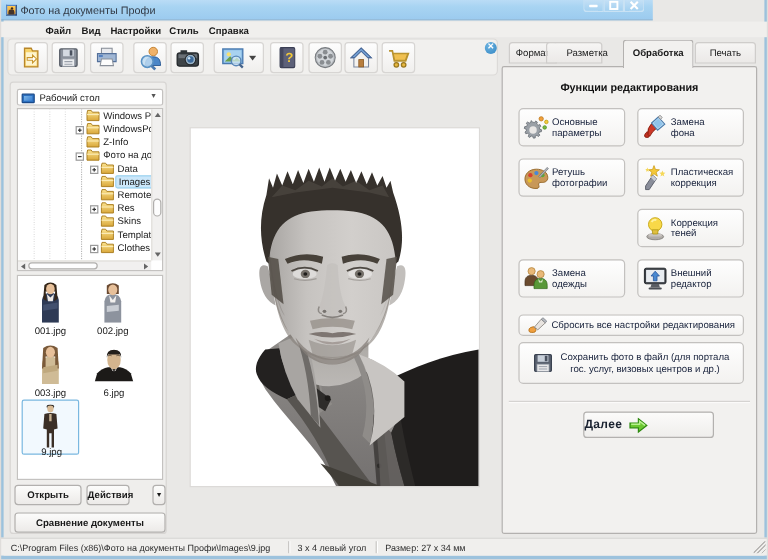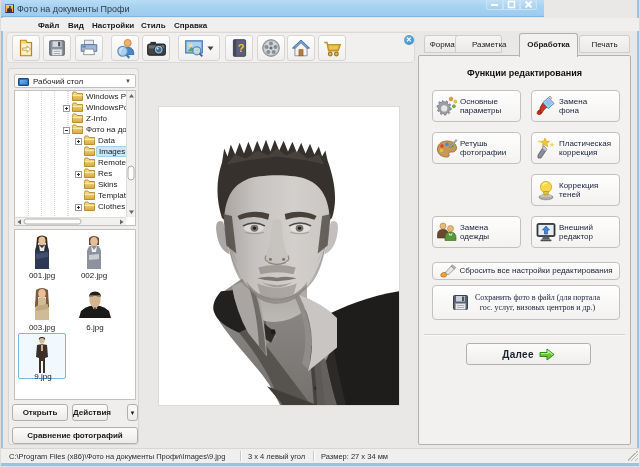--- a/index.html
+++ b/index.html
@@ -57,22 +57,22 @@
 #rpanel { position:absolute; left:415px; top:55px; width:213px; height:390px; background:#f2f1ef; border:1px solid #b3b1af; border-radius:2px; }
 .tab { position:absolute; top:-21px; height:18px; background:linear-gradient(#f6f5f4,#ebe9e7); border:1px solid #cfcdcb; border-radius:3px 3px 0 0;
   font-size:8px; color:#1a1a1a; text-align:center; line-height:17px; }
 .tab.active { background:#f2f1ef; border-color:#b3b1af; border-bottom:none; top:-23px; height:24px; line-height:22px; z-index:2; font-weight:600; }
 #rhead { position:absolute; left:0; top:12px; width:100%; text-align:center; font-size:9px; font-weight:bold; color:#111; }
 .fbtn { position:absolute; width:89px; height:32px; border:1px solid #c3c1bf; border-radius:4px; background:linear-gradient(#fefefe,#f3f2f0);
   display:flex; align-items:center; font-size:8px; color:#16203a; line-height:9px; }
 .fbtn .fico { flex:0 0 27px; display:flex; justify-content:center; }
 .wide { position:absolute; left:13px; width:188px; border:1px solid #c3c1bf; border-radius:4px; background:linear-gradient(#fefefe,#f3f2f0);
   display:flex; align-items:center; justify-content:center; font-size:8px; color:#16203a; line-height:9.5px; }
-#nextbtn { position:absolute; left:47px; top:287px; width:125px; height:22px; border:1px solid #b3b1af; border-radius:3px;
-  background:linear-gradient(#fbfbfa,#efeeec); display:flex; align-items:center; justify-content:center; }
+#nextbtn { position:absolute; left:67px; top:287px; width:109px; height:22px; border:1px solid #b3b1af; border-radius:3px;
+  background:linear-gradient(#fbfbfa,#efeeec); display:flex; align-items:center; }
 #nextbtn b { font-size:10px; color:#1a2230; margin-right:5px; letter-spacing:0.3px; }
 #sepline { position:absolute; left:5px; right:5px; top:278px; height:1px; background:#d5d3d1; box-shadow:0 1px 0 #fbfaf9; }
 
 #statusbar { position:absolute; left:-3px; bottom:0px; width:640px; height:15px; background:#f0efed; border-top:1px solid #d8d6d4; font-size:7.5px; color:#2a2a2a; }
 #statusbar .sep { position:absolute; top:2px; bottom:2px; width:1px; background:#c9c7c5; box-shadow:1px 0 0 #fff; }
 #grip { position:absolute; right:2px; bottom:2px; width:10px; height:10px;
   background:linear-gradient(135deg, transparent 45%, #b9b7b5 45%, #b9b7b5 52%, transparent 52%, transparent 63%, #b9b7b5 63%, #b9b7b5 70%, transparent 70%, transparent 81%, #b9b7b5 81%, #b9b7b5 88%, transparent 88%); }
 
 #photo { position:absolute; left:156px; top:107px; width:240px; height:298px; background:#fff; box-shadow:0 0 0 1px #dcdad8; overflow:hidden; }
 #frameL,#frameR { position:absolute; top:-17px; bottom:-4px; width:1px; background:#dfdddb; z-index:9; }
@@ -312,21 +312,21 @@
           <path d="M9,1 Q6,1 6.4,3.5 L5.8,2 Q6,0 9,0 Q12,0 12.2,2 L11.6,3.5 Q12,1 9,1 Z" fill="#2a241e"></path>
           <path d="M4,8 Q9,6.5 14,8 L15,20 L12,21 L12,36 L10,36 L10,24 L8,24 L8,36 L6,36 L6,21 L3,20 Z" fill="#3b2f26"></path>
           <path d="M8,8 L10,8 L10,14 L8,14 Z" fill="#c9b393"></path>
         </svg>
         <div class="thlabel" style="left:4px; top:38px; width:40px;">9.jpg</div>
       </div>
     </div>
     <div class="lbtn" style="left:3px; top:335px; width:56px; height:17px; line-height:16px;">Открыть</div>
     <div class="lbtn" style="left:63px; top:335px; width:36px; height:17px; line-height:16px;">Действия</div>
     <div class="lbtn" style="left:118px; top:335px; width:11px; height:17px; line-height:16px; font-size:6px;">▼</div>
-    <div class="lbtn" style="left:3px; top:358px; width:126px; height:17px; line-height:16px;">Сравнение фотографий</div>
+    <div class="lbtn" style="left:3px; top:358px; width:126px; height:17px; line-height:16px;">Сравнение документы</div>
   </div>
 
   <div id="photo">
   <svg width="240" height="298" viewBox="0 0 240 301" preserveAspectRatio="none">
     <defs>
       <linearGradient id="faceg" x1="0" y1="0" x2="1" y2="0">
         <stop offset="0" stop-color="#a8a5a2"></stop>
             <stop offset="0.3" stop-color="#c6c3c0"></stop>
             <stop offset="0.65" stop-color="#d2cfcc"></stop>
             <stop offset="1" stop-color="#c9c6c3"></stop>
@@ -515,21 +515,21 @@
         <span>Внешний<br>редактор</span>
       </div>
     <div class="wide" style="top:206px; height:18px;">
       <svg width="16" height="14" viewBox="0 0 16 14" style="margin-right:4px;">
         <path d="M1,10 Q0,13 3,13 Q7,13.4 6.5,10.5 Q6,7.5 3.5,8.5 Q1.5,9 1,10 Z" fill="#f0a040" stroke="#b06a10" stroke-width="0.7"></path>
         <path d="M5,9 L11,2 L14.5,5 L8,11 Q6.5,8.5 5,9 Z" fill="#e8e4e0" stroke="#8a8680" stroke-width="0.7"></path>
         <path d="M11,2 L12.5,0.8 L15.6,3.6 L14.5,5 Z" fill="#b8bcc2" stroke="#787c82" stroke-width="0.6"></path>
       </svg>
       <span>Сбросить все настройки редактирования</span>
     </div>
-    <div class="wide" style="top:229px; height:35px;font-family:Liberation Serif, serif;">
+    <div class="wide" style="top:229px; height:35px;">
       <svg width="17" height="17" viewBox="0 0 17 17" style="margin-right:6px; flex:none;">
         <rect x="1.5" y="1.5" width="14" height="14" rx="1" fill="#5a6270" stroke="#3a4250"></rect>
         <rect x="4" y="2" width="9" height="5.5" fill="#c8d0da"></rect>
         <rect x="10" y="2.5" width="2.2" height="4.5" fill="#4a5260"></rect>
         <rect x="3.5" y="9.5" width="10" height="6" fill="#e8e8ea" stroke="#9aa0aa" stroke-width="0.6"></rect>
         <line x1="5" y1="11.5" x2="12" y2="11.5" stroke="#9aa0aa" stroke-width="0.8"></line>
         <line x1="5" y1="13.5" x2="12" y2="13.5" stroke="#9aa0aa" stroke-width="0.8"></line>
       </svg>
       <span style="text-align:center;">Сохранить фото в файл (для портала<br>гос. услуг, визовых центров и др.)</span>
     </div>

